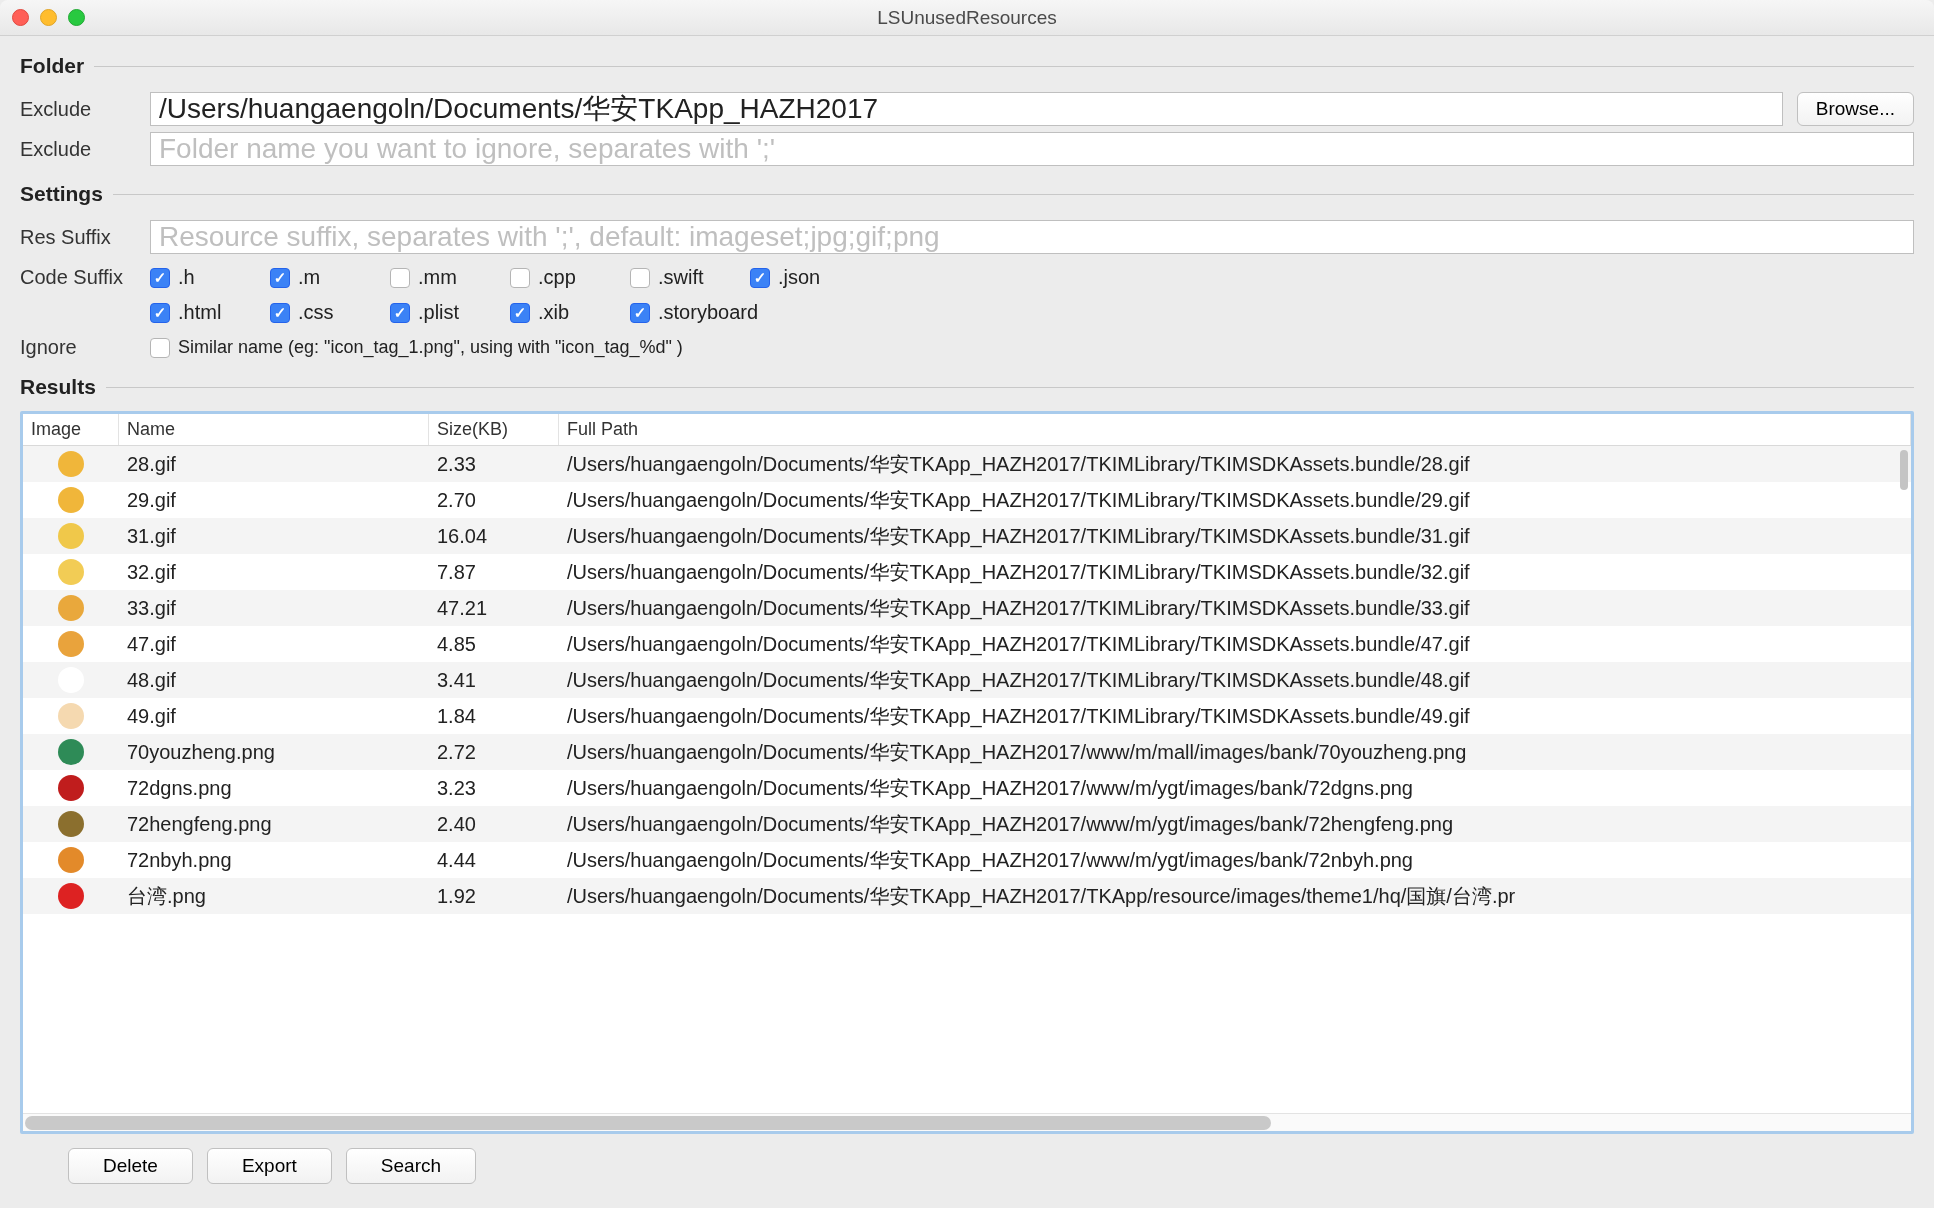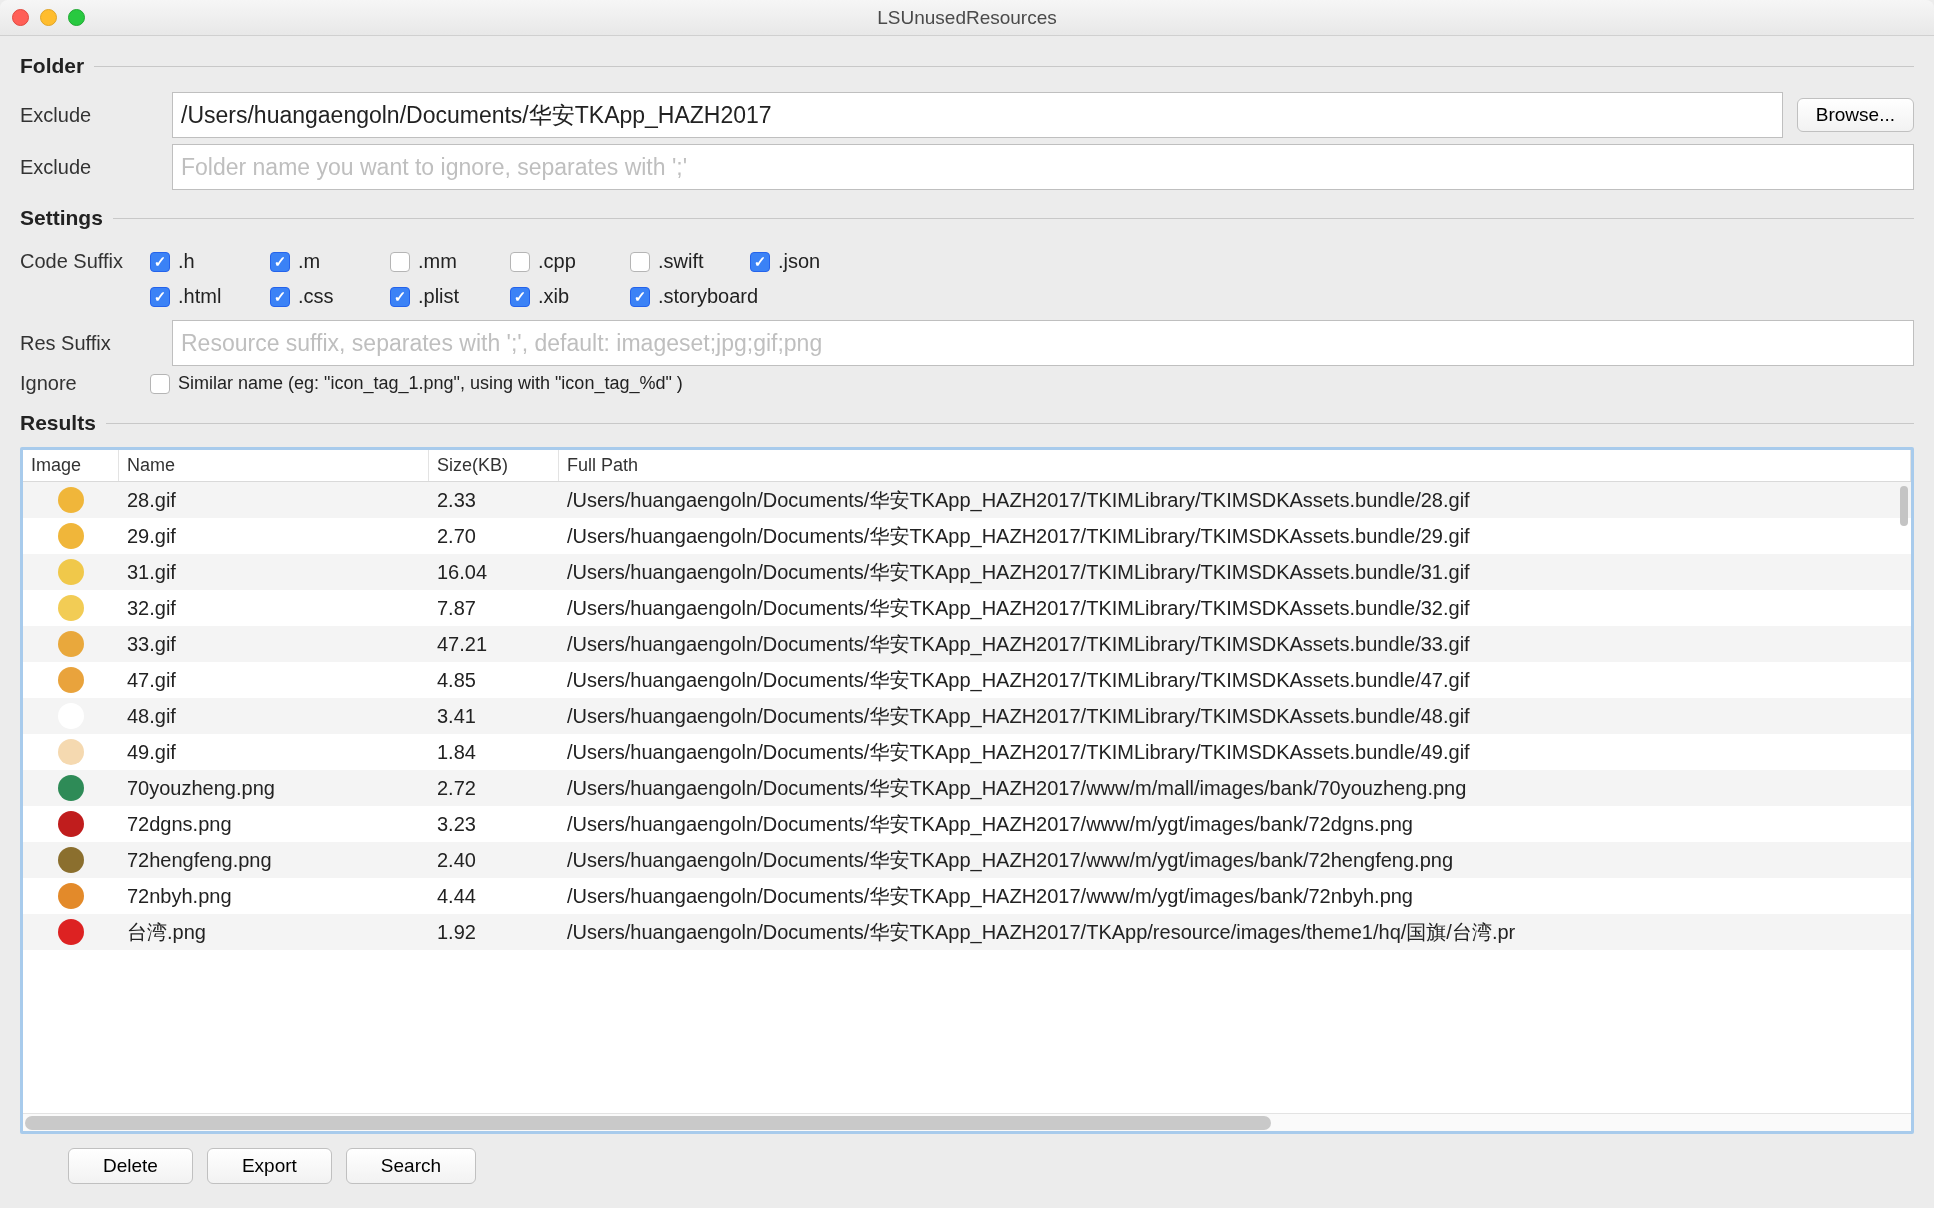--- a/index.html
+++ b/index.html
@@ -46,28 +46,27 @@
   legend {
     font-weight: 600;
     font-size: 21px;
     padding-right: 10px;
     color: #222;
   }
   .row { display: flex; align-items: center; margin: 6px 0; }
   .row-label { width: 130px; font-size: 20px; color: #333; }
   .text-input {
     flex: 1;
-    height: 46px;
+    height: 34px;
     background: #fff;
     border: 1px solid #bfbfbf;
     border-radius: 0;
     padding: 0 8px;
-    font-size: 23px;
+    font-size: 28px;
     color: #222;
-    margin-left: 22px;
   }
   .text-input::placeholder { color: #bfbfbf; }
   .btn {
     background: linear-gradient(#ffffff,#f2f2f2);
     border: 1px solid #c0c0c0;
     border-radius: 6px;
     padding: 5px 18px;
     font-size: 19px;
     margin-left: 14px;
     cursor: pointer;
@@ -151,20 +150,24 @@
         <button class="btn">Browse...</button>
       </div>
       <div class="row">
         <div class="row-label">Exclude</div>
         <input class="text-input" placeholder="Folder name you want to ignore, separates with ';'" style="">
       </div>
     </fieldset>
 
     <fieldset>
       <legend>Settings</legend>
+      <div class="row">
+        <div class="row-label">Res Suffix</div>
+        <input class="text-input" placeholder="Resource suffix, separates with ';', default: imageset;jpg;gif;png" style="">
+      </div>
       <div class="row" style="align-items:flex-start;">
         <div class="row-label" style="padding-top:6px;">Code Suffix</div>
         <div id="suffix-container" style="flex:1; display:flex; flex-wrap:wrap;">
             <span class="ck-item">
               <span class="ck checked"></span>
               <span>.h</span>
             </span>
             <span class="ck-item">
               <span class="ck checked"></span>
               <span>.m</span>
@@ -200,24 +203,20 @@
             </span>
             <span class="ck-item">
               <span class="ck checked"></span>
               <span>.xib</span>
             </span>
             <span class="ck-item wide">
               <span class="ck checked"></span>
               <span>.storyboard</span>
             </span>
           </div>
-      </div>
-      <div class="row">
-        <div class="row-label">Res Suffix</div>
-        <input class="text-input" placeholder="Resource suffix, separates with ';', default: imageset;jpg;gif;png" style="">
       </div>
       <div class="row">
         <div class="row-label">Ignore</div>
         <span class="ck"></span>
         <span>Similar name (eg: "icon_tag_1.png", using with "icon_tag_%d" )</span>
       </div>
     </fieldset>
 
     <fieldset style="flex:1; display:flex; flex-direction:column; margin-bottom:0;">
       <legend>Results</legend>

